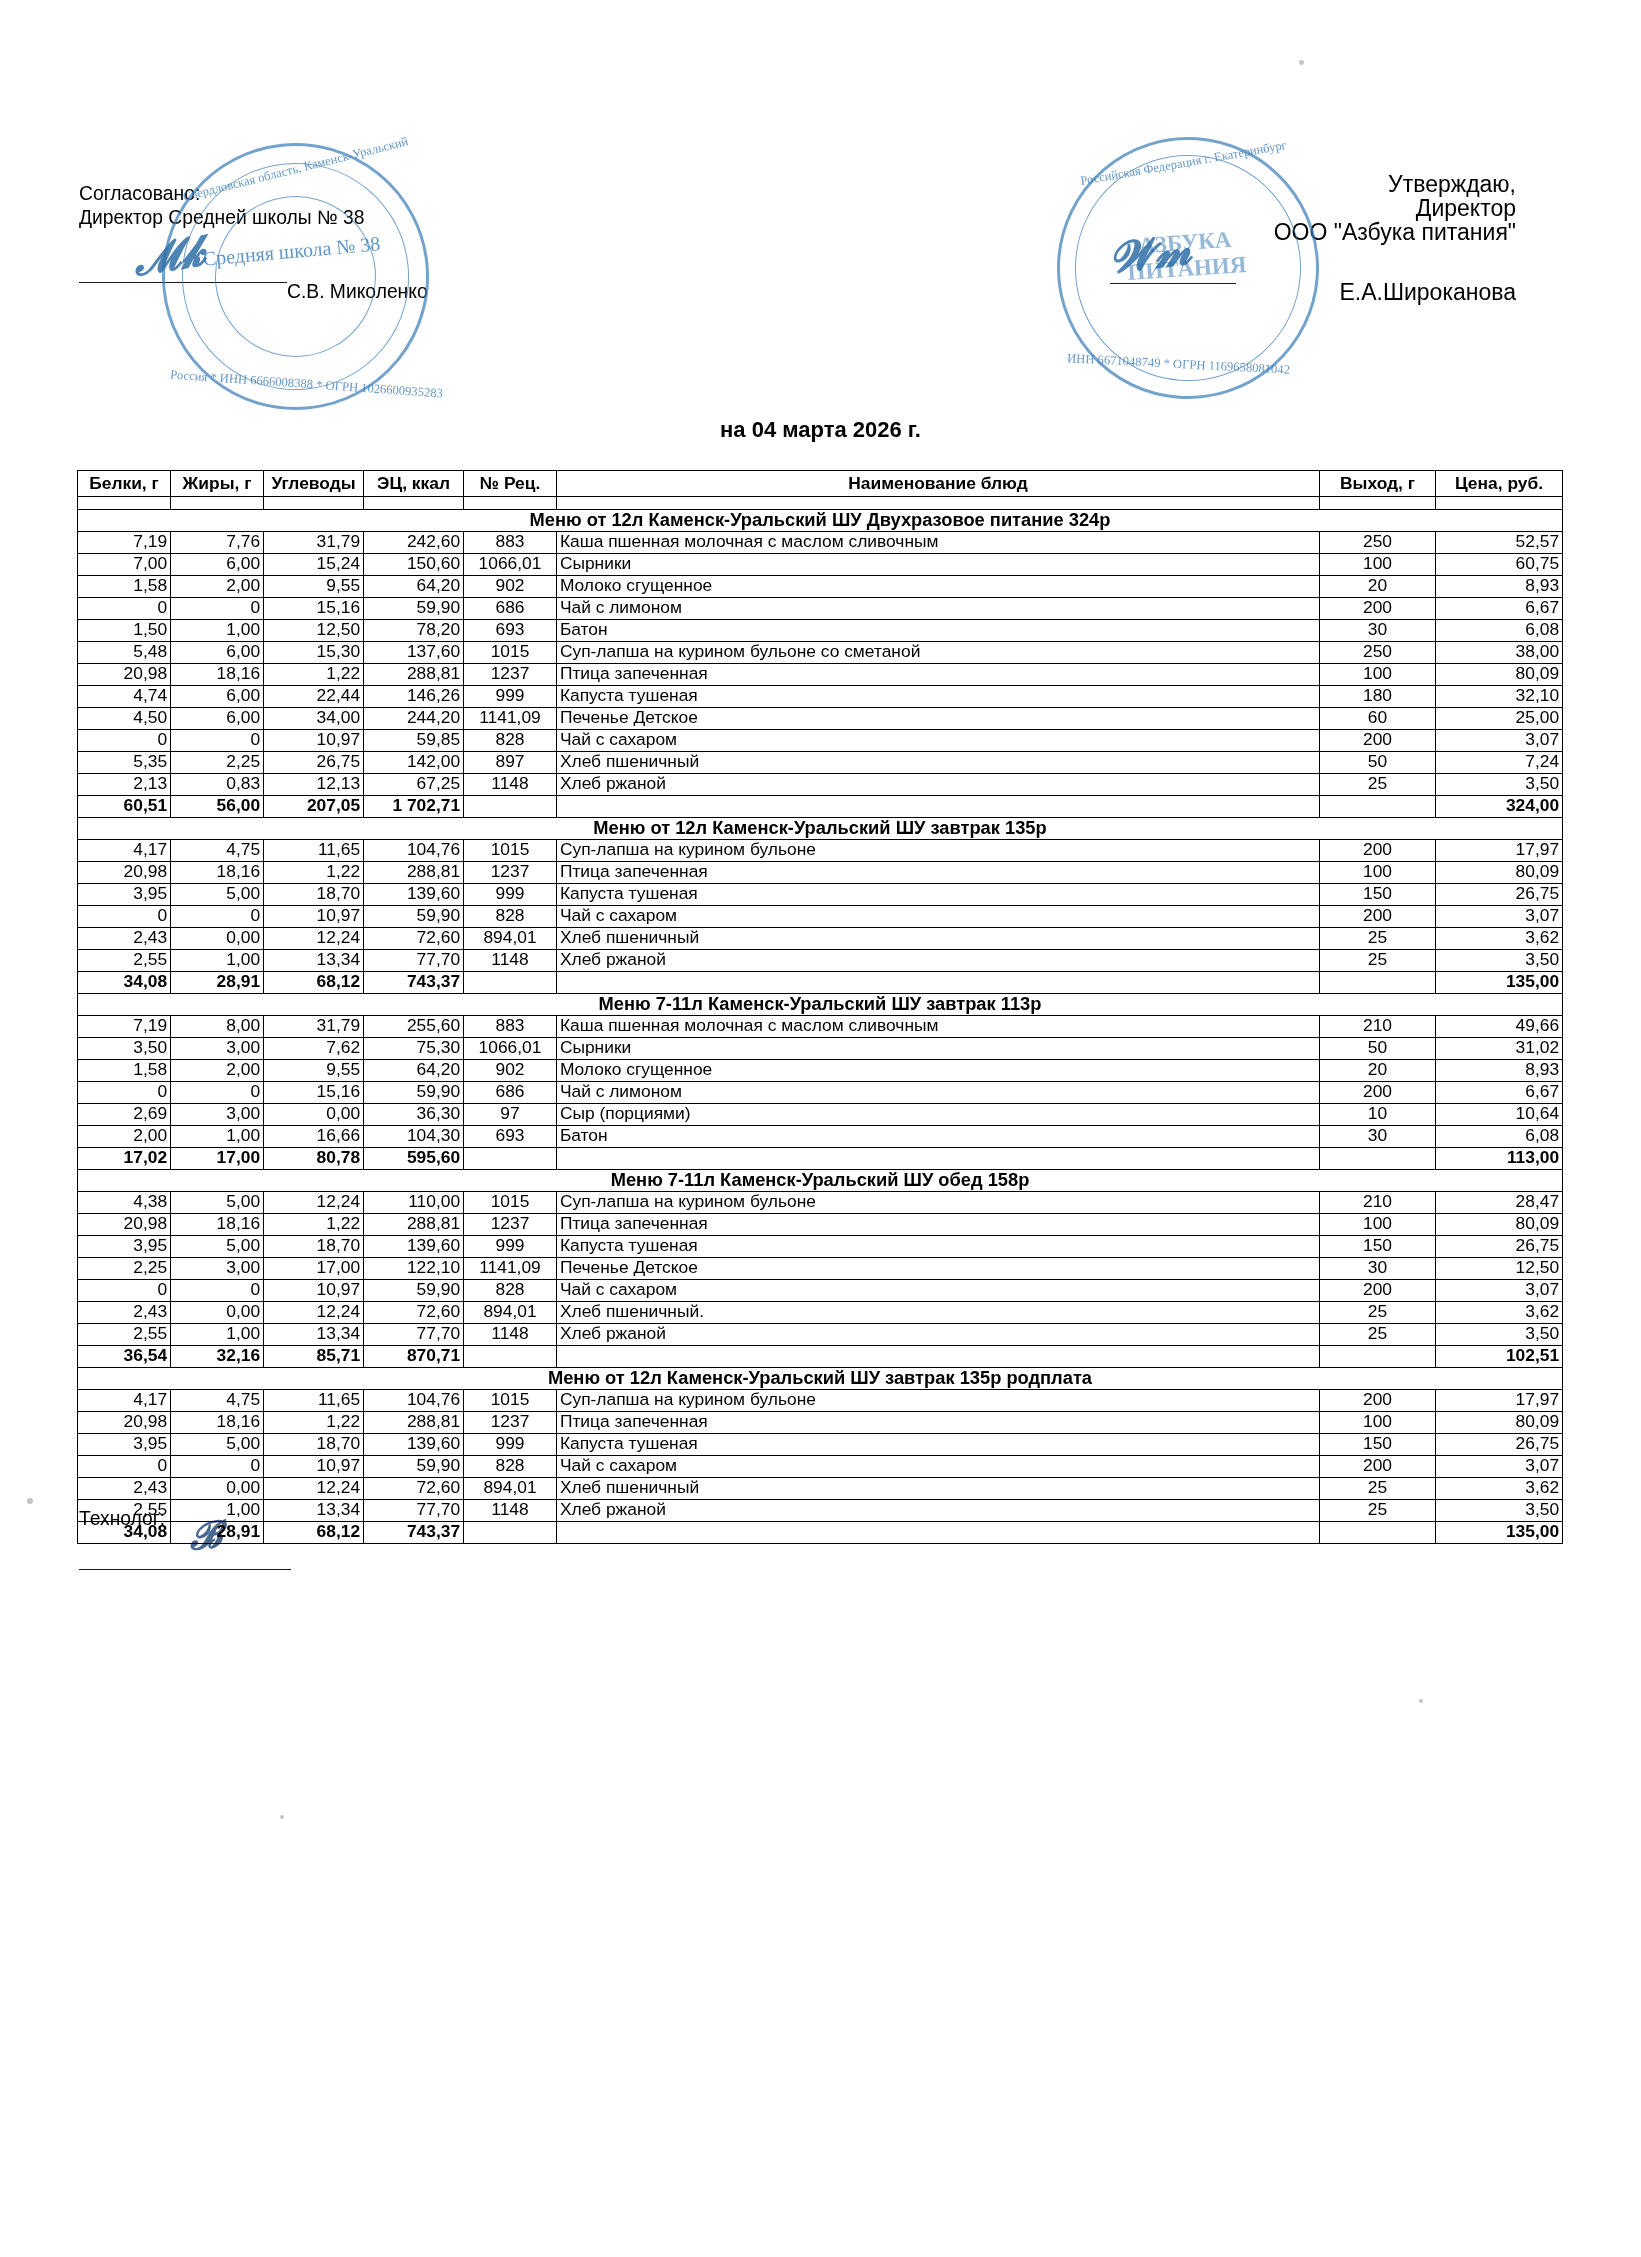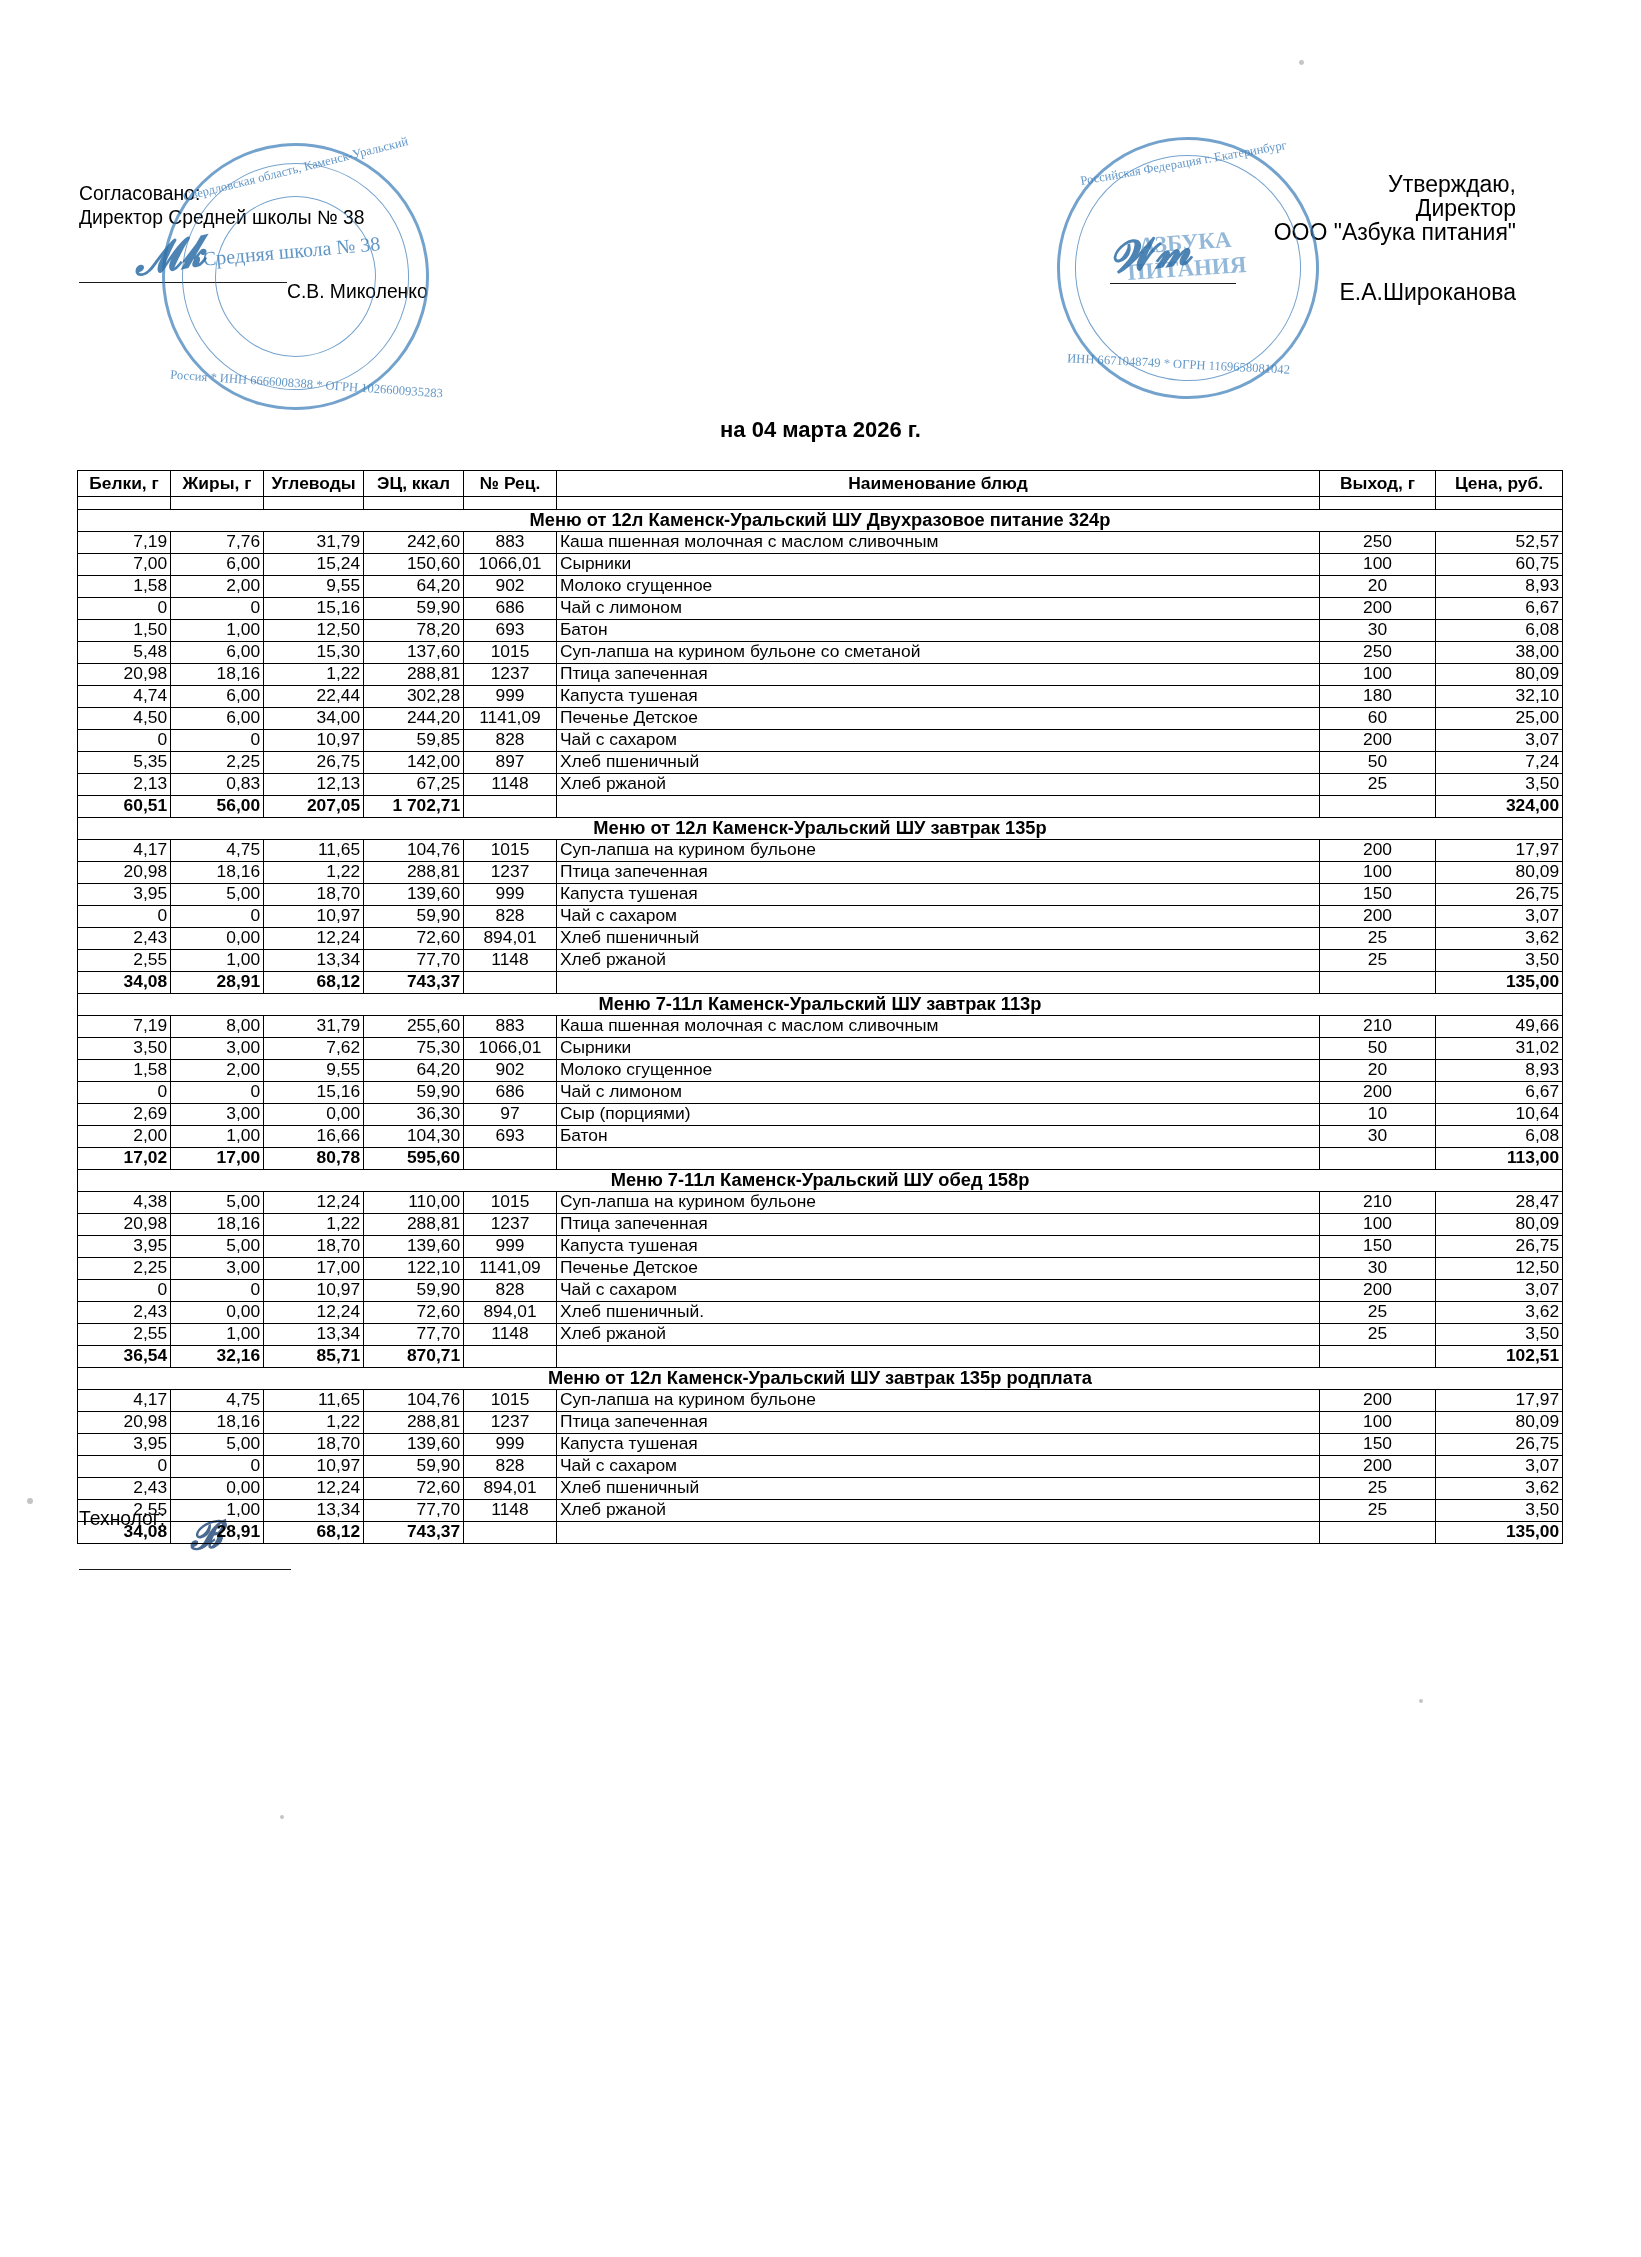--- a/index.html
+++ b/index.html
@@ -404,21 +404,21 @@
           <td class="num">288,81</td>
           <td class="center">1237</td>
           <td class="left">Птица запеченная</td>
           <td class="center">100</td>
           <td class="num">80,09</td>
         </tr>
         <tr>
           <td class="num">4,74</td>
           <td class="num">6,00</td>
           <td class="num">22,44</td>
-          <td class="num">302,28</td>
+          <td class="num">146,26</td>
           <td class="center">999</td>
           <td class="left">Капуста тушеная</td>
           <td class="center">180</td>
           <td class="num">32,10</td>
         </tr>
         <tr>
           <td class="num">4,50</td>
           <td class="num">6,00</td>
           <td class="num">34,00</td>
           <td class="num">244,20</td>

